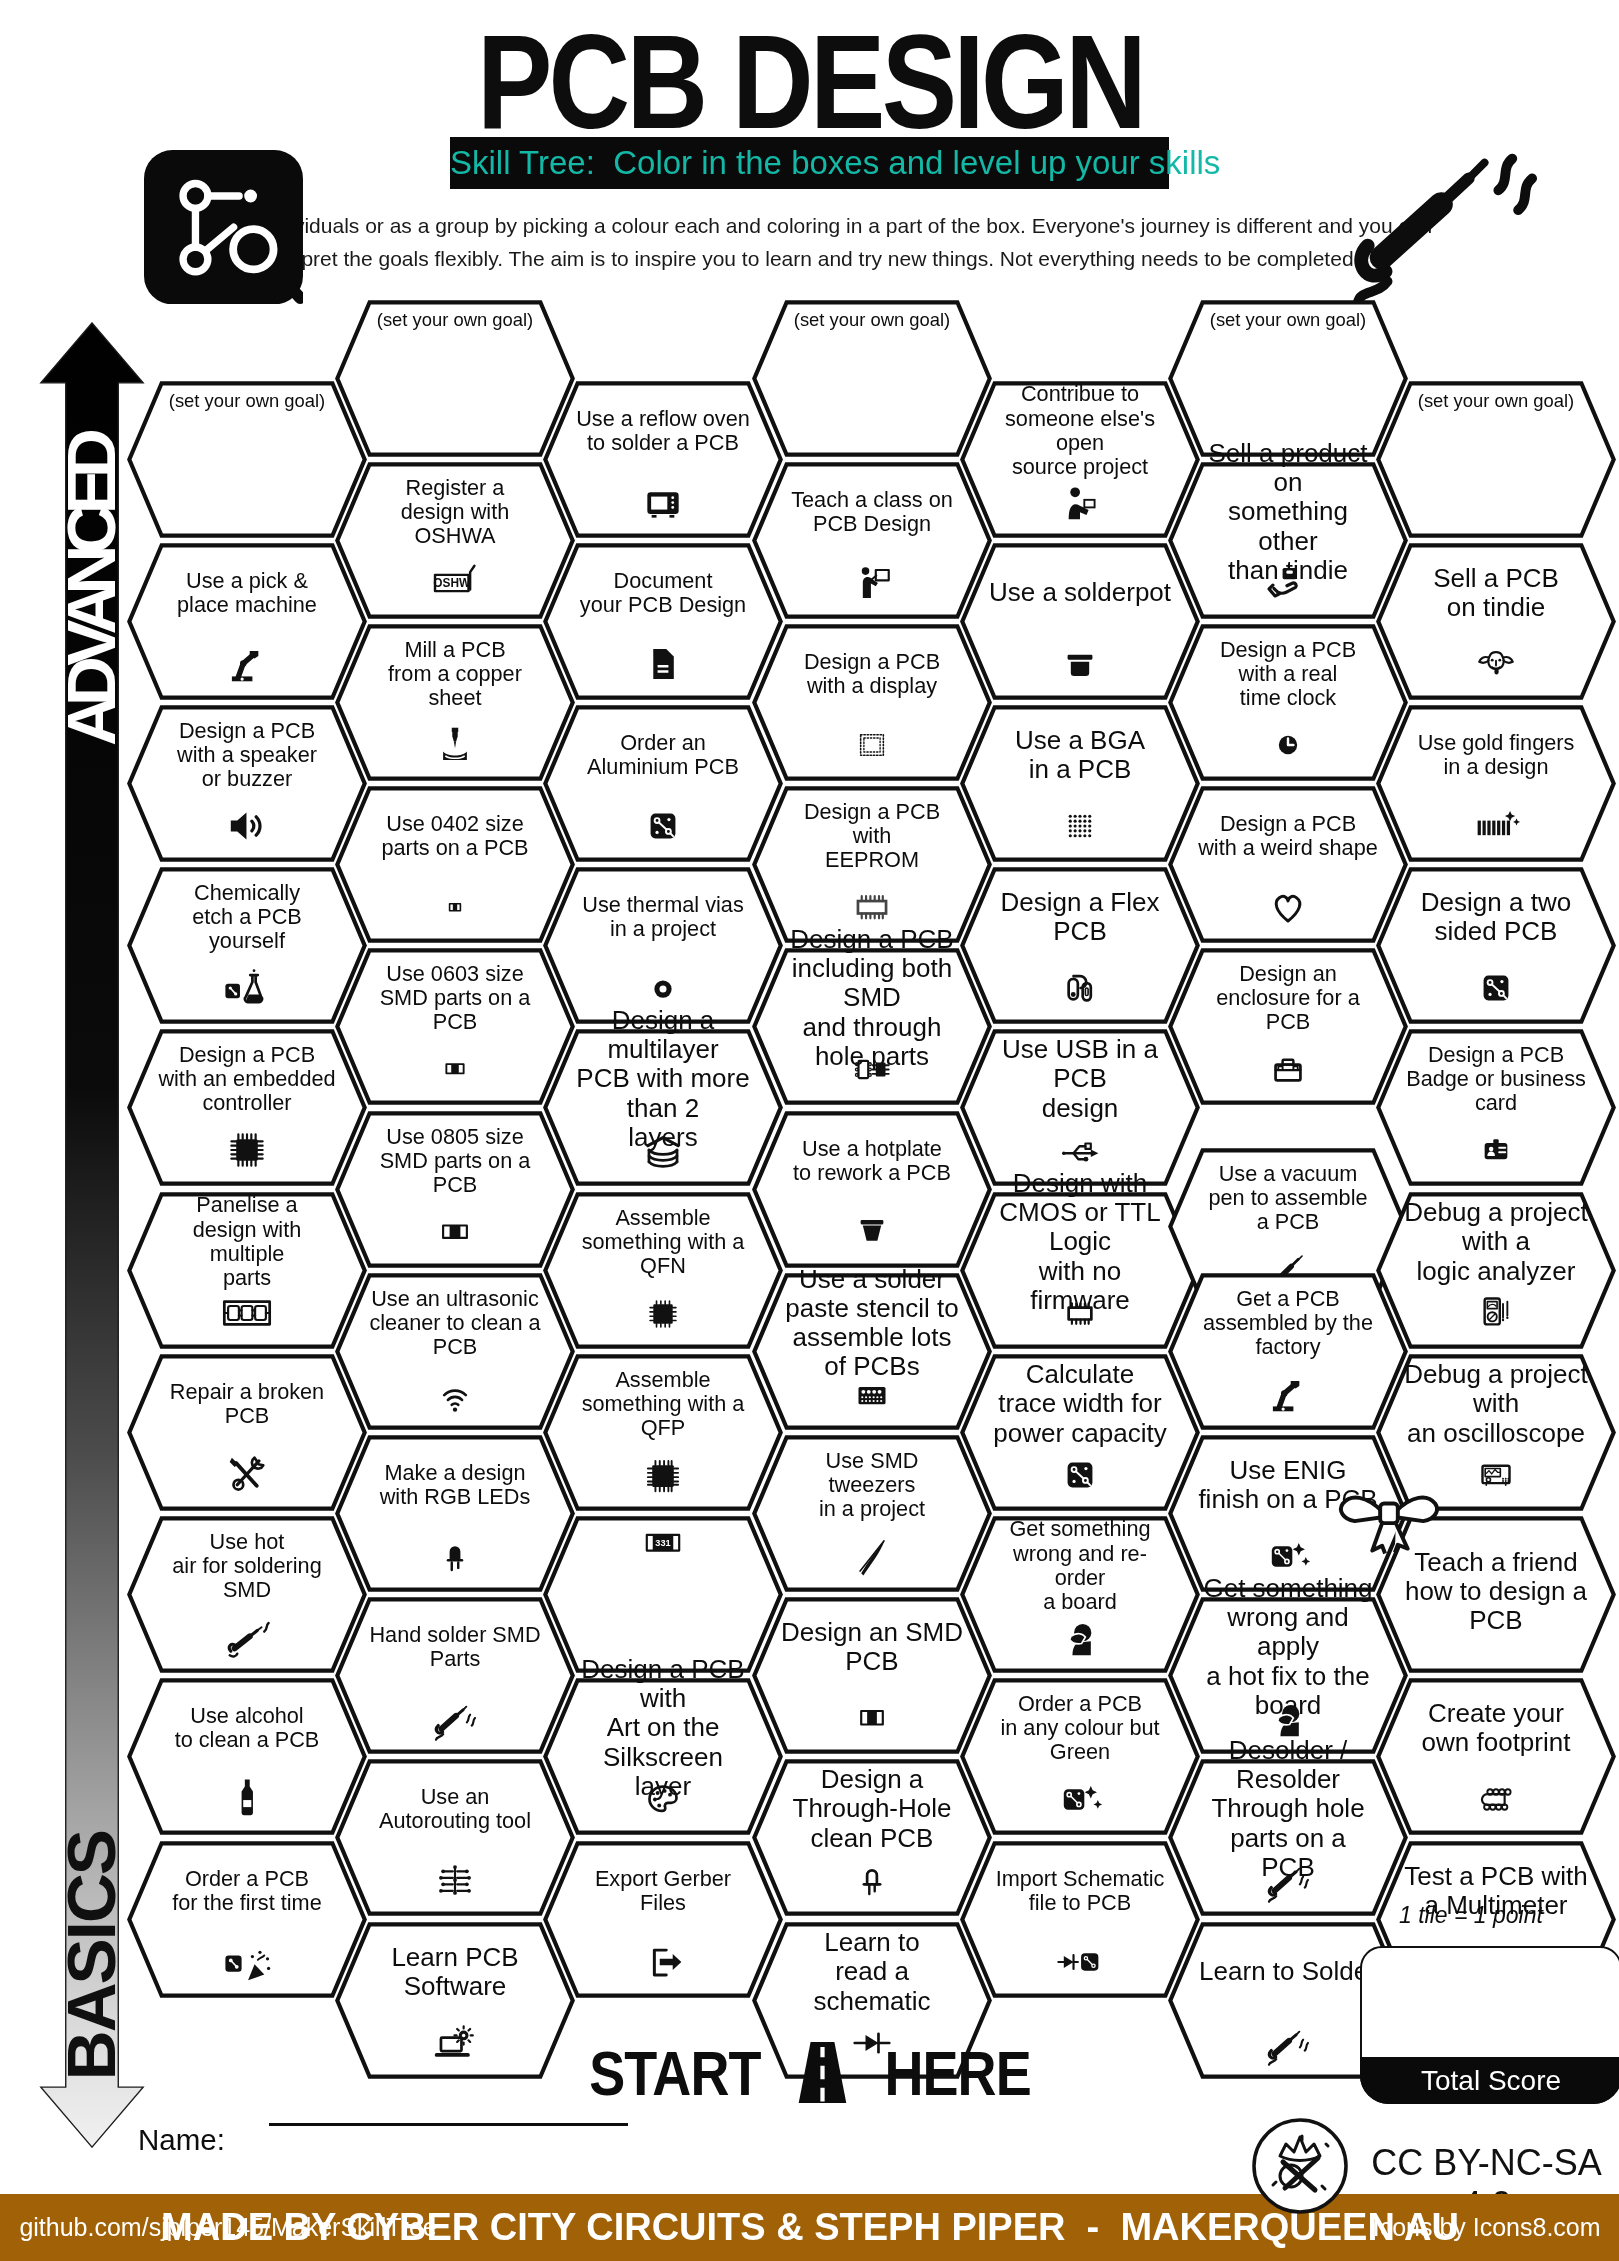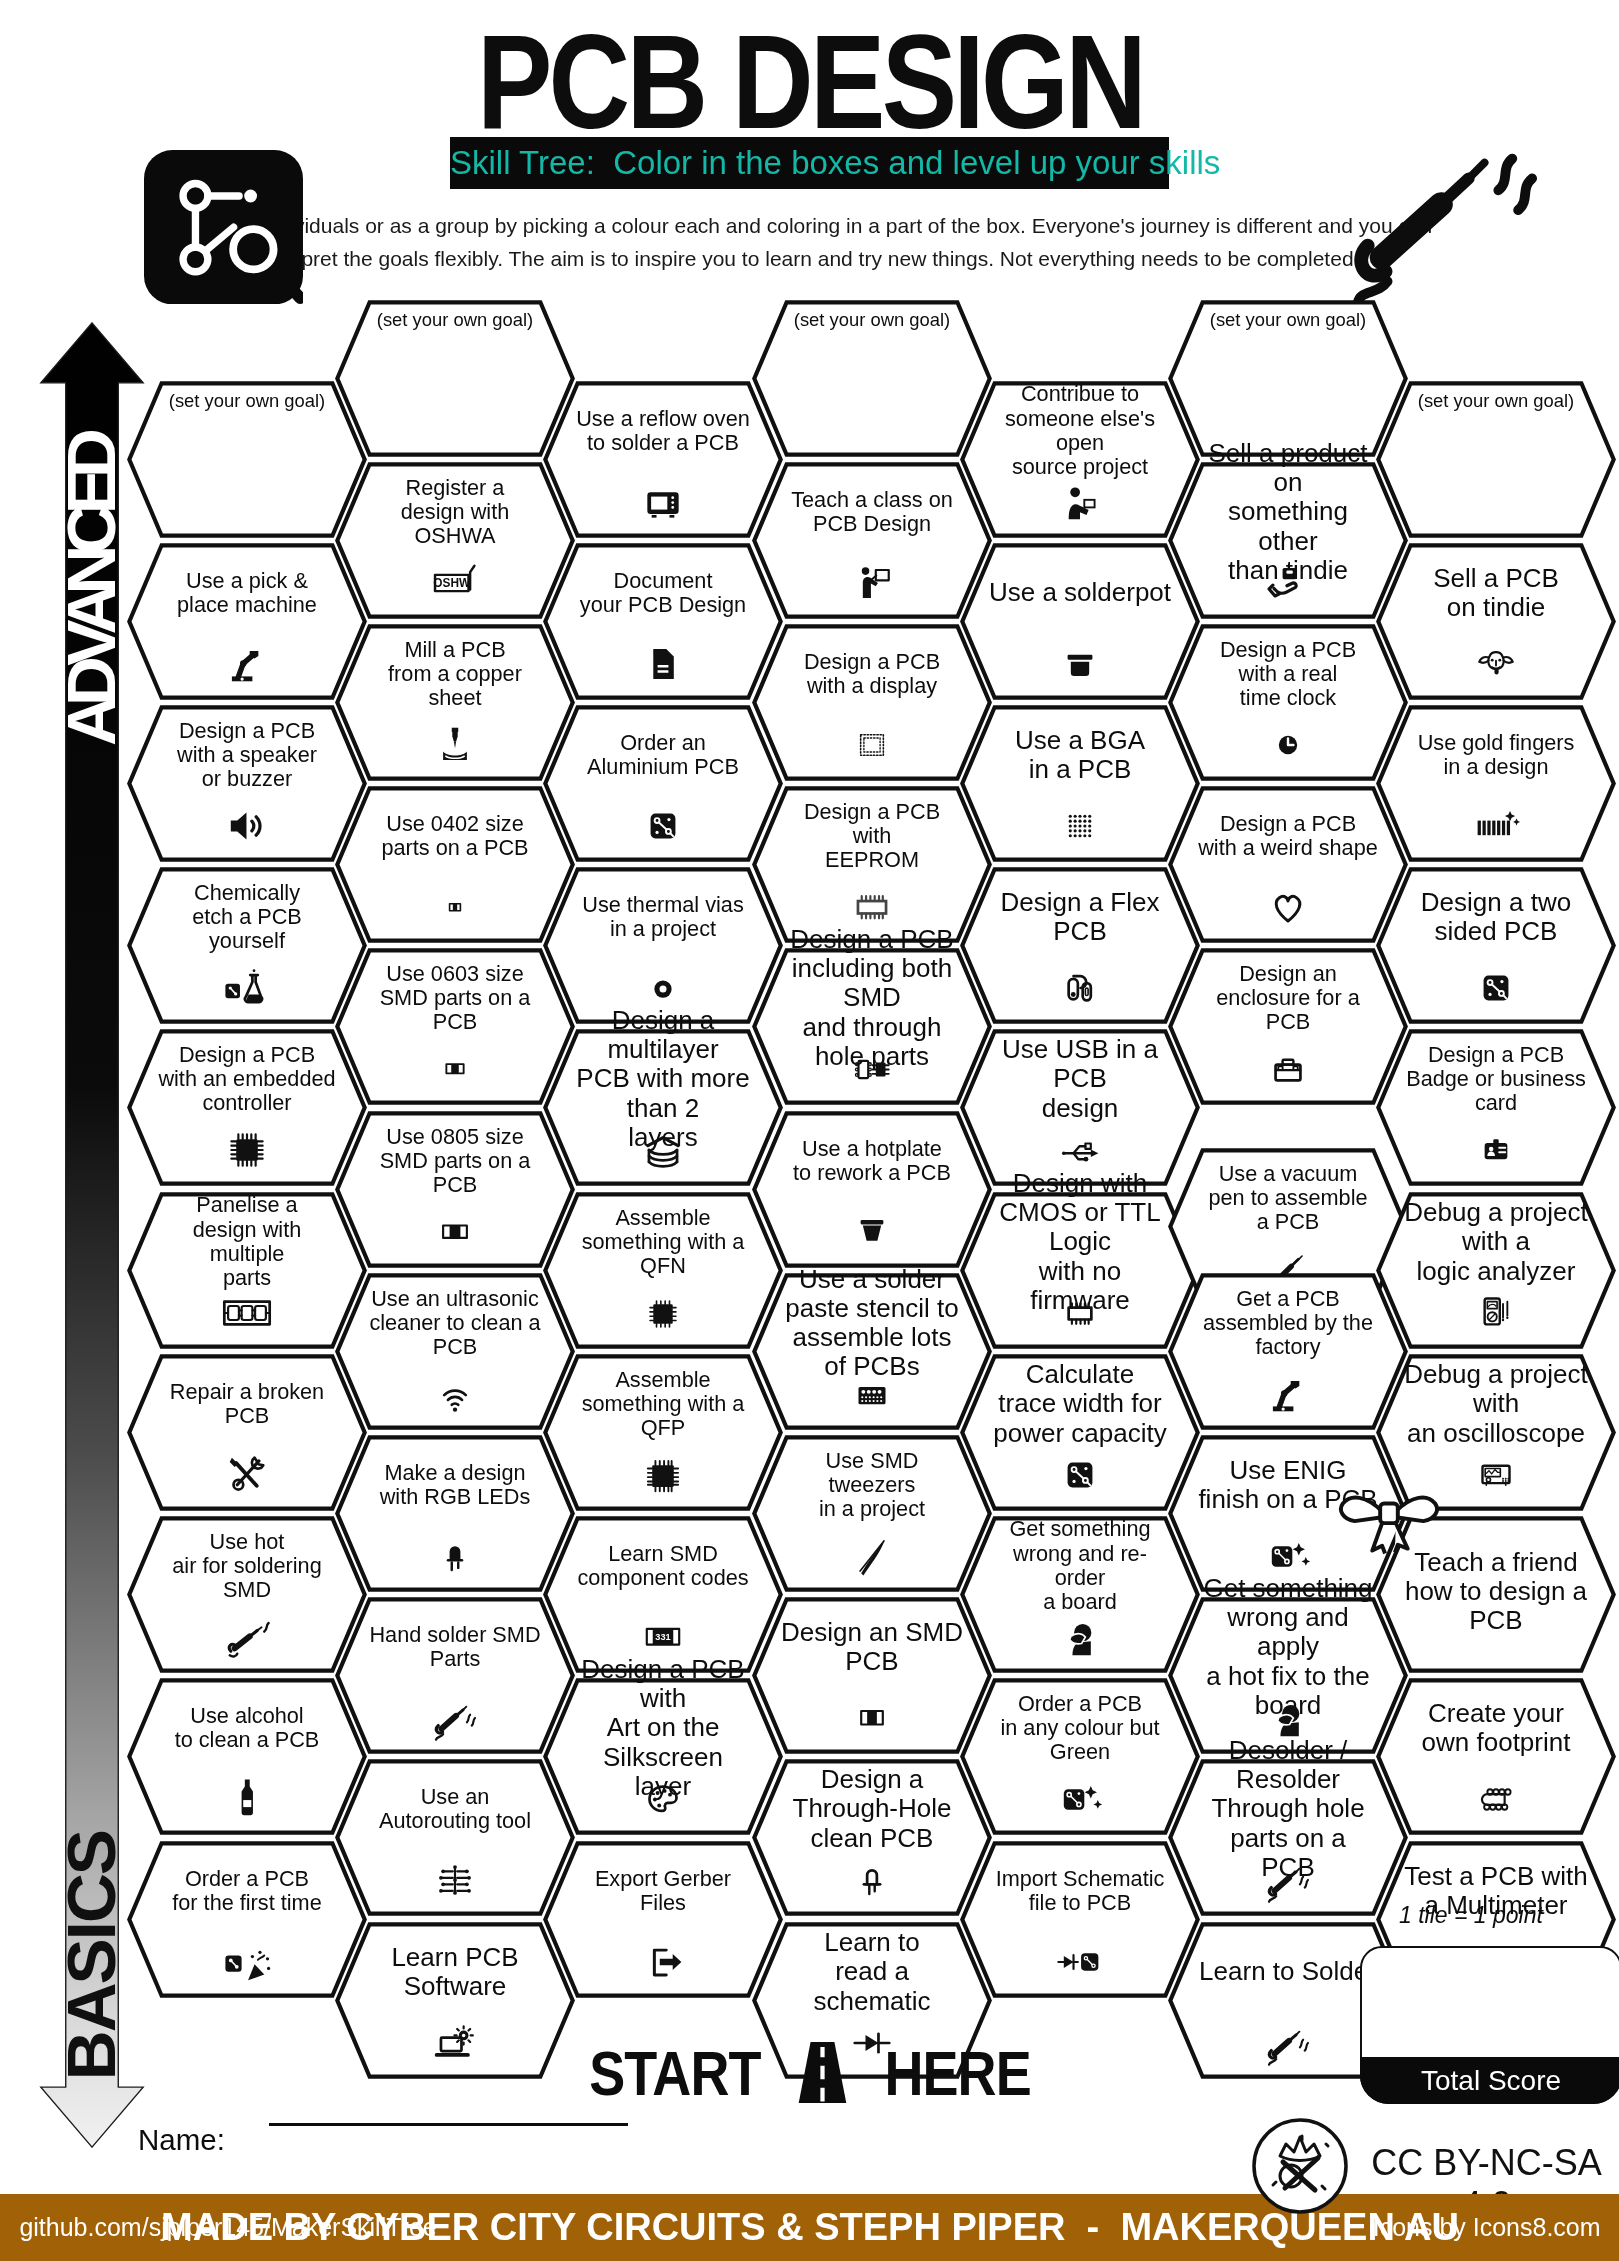--- a/index.html
+++ b/index.html
@@ -592,22 +592,20 @@
             <path d="M36 32v-8M44 32v-8M52 32v-8M60 32v-8M66 32v-8M36 72v8M44 72v8M52 72v8M60 72v8M66 72v8M30 38h-8M30 46h-8M30 54h-8M30 62h-8M30 68h-8M70 38h8M70 46h8M70 54h8M70 62h8M70 68h8" stroke="#111" fill="none" stroke-linecap="round" stroke-linejoin="round" stroke-width="3.5"></path>
           </svg>
         </div>
       </div>
     </div>
     <div class="hex" style="left: 543px; top: 1516px;">
       <svg class="hexbg" viewBox="0 0 520 340" preserveAspectRatio="none">
         <polygon points="75,5 445,5 515,170 445,335 75,335 5,170"></polygon>
       </svg>
       <div class="hex-content">
-        <div class="hex-label">Learn SMD
-component codes</div>
         <div class="hex-icon">
           <svg viewBox="0 0 100 100">
             <rect x="20" y="35" width="60" height="29" stroke="#111" fill="none" stroke-linecap="round" stroke-linejoin="round" stroke-width="4"></rect>
             <rect x="31" y="35" width="38" height="29" fill="#111"></rect>
             <text x="50" y="56" font-size="17" font-weight="bold" text-anchor="middle" fill="#fff" font-family="Liberation Sans,sans-serif">331</text>
           </svg>
         </div>
       </div>
     </div>
     <div class="hex small" style="left: 543px; top: 1678px;">

